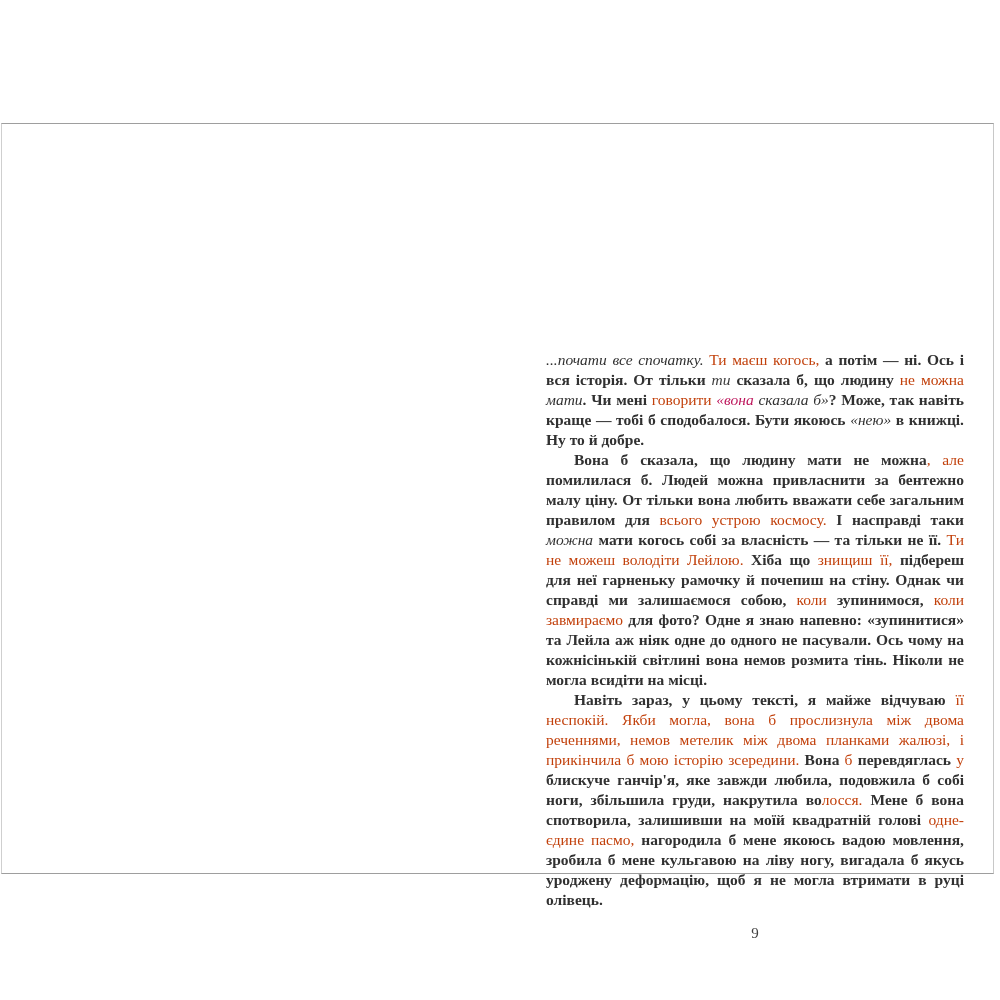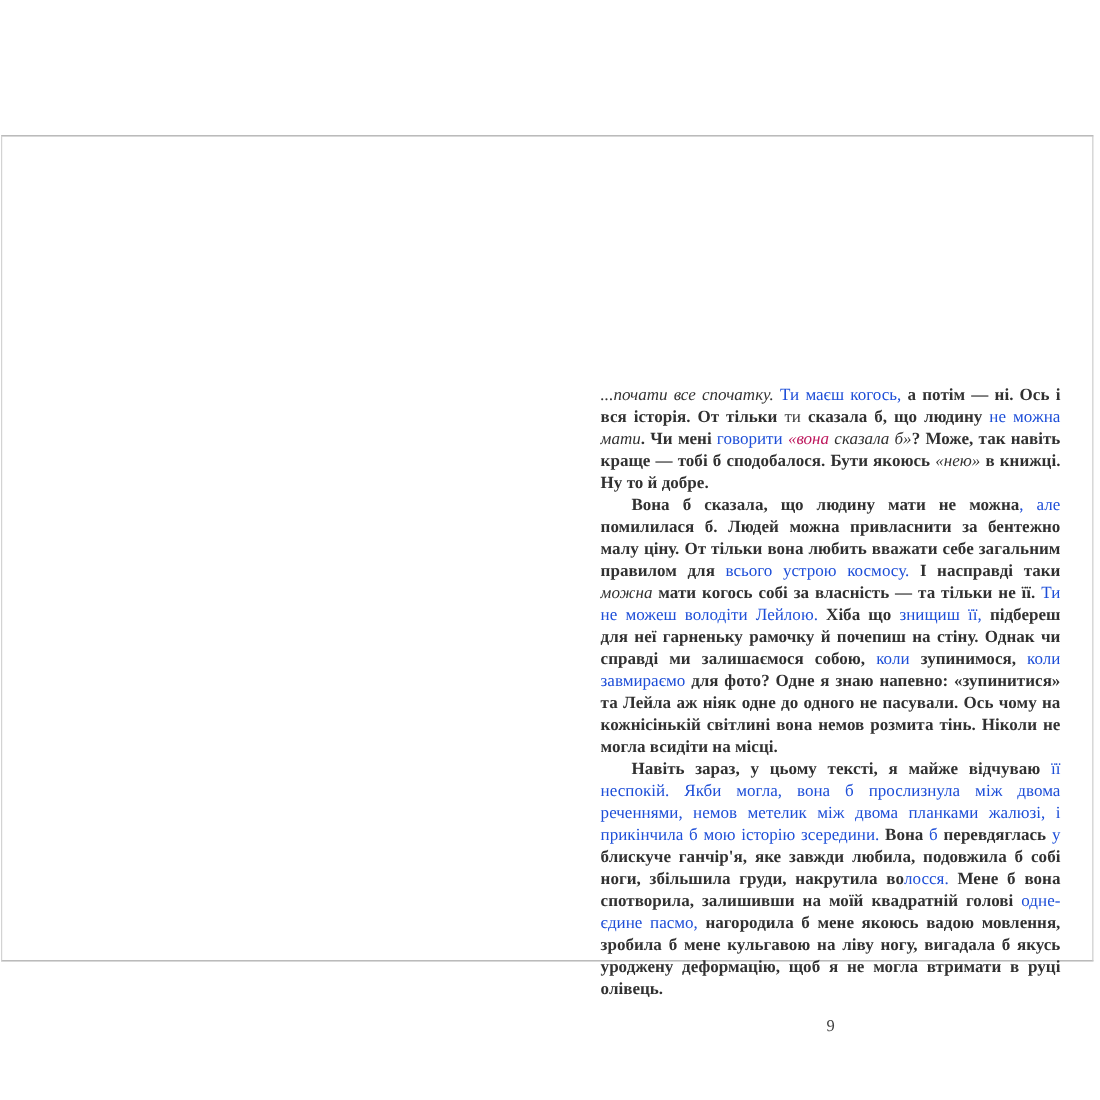--- a/index.html
+++ b/index.html
@@ -52,22 +52,22 @@
     color: #333333;
   }
   .para {
     margin: 0;
   }
   .para.indent {
     text-indent: 28px;
   }
   .seg-b  { font-weight: bold; font-style: normal; color: #313131; }
   .seg-bi { font-weight: normal; font-style: italic; color: #313131; }
-  .seg-i  { font-weight: normal; color: #3c3c3c; }
-  .seg-g  { font-weight: normal; font-style: normal; color: #1d4ed8; }
+  .seg-i  { font-weight: normal; font-style: italic; color: #3c3c3c; }
+  .seg-g  { font-weight: normal; font-style: normal; color: #c2410c; }
   .seg-gi { font-weight: normal; font-style: italic; color: #be185d; }
   .pagenum {
     margin-top: 13px;
     text-align: center;
     font-family: "Liberation Serif", serif;
     font-size: 15px;
     color: #3f3f3f;
   }
 </style>
 </head>

